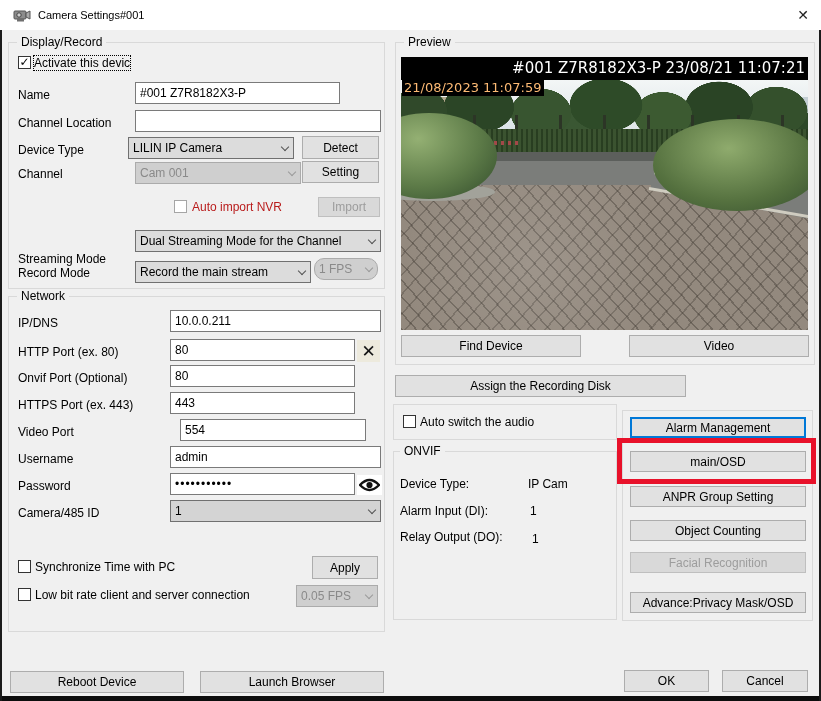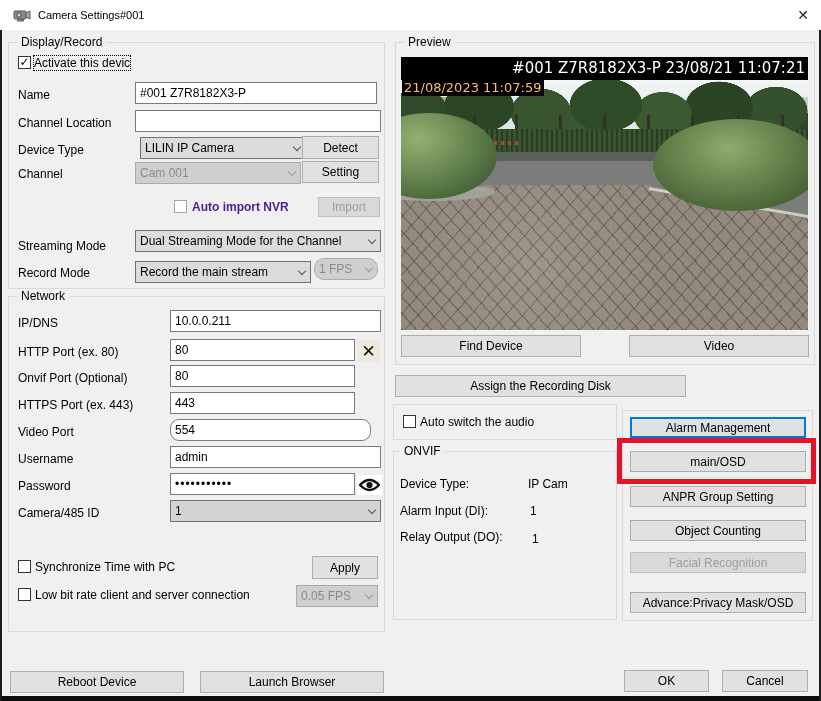--- a/index.html
+++ b/index.html
@@ -13,21 +13,21 @@
   .titlebar{position:absolute;left:0;top:0;width:100%;height:30px;background:#ffffff;}
   .title-text{position:absolute;left:38px;top:9px;font-size:11px;}
   .close-btn{position:absolute;left:790px;top:5px;width:26px;height:21px;text-align:center;
     line-height:21px;font-size:14px;color:#222;cursor:default;}
   .app-icon{position:absolute;left:12px;top:7px;width:20px;height:17px;}
 
   .grp{position:absolute;border:1px solid #d9d9d9;}
   .grp-cap{position:absolute;top:-8px;left:8px;background:#f0f0f0;padding:0 4px;font-size:12px;}
 
   .lbl{position:absolute;white-space:nowrap;}
-  .lbl-dis{color:#4c1d95;font-weight:bold;}
+  .lbl-dis{color:#b91c1c;}
 
   .inp{position:absolute;border:1px solid #7a7a7a;background:#fff;font-family:inherit;
     font-size:12px;padding:0 4px;margin:0;color:#000;}
 
   .combo{position:absolute;border:1px solid #707070;background:#dcdcdc;display:flex;
     align-items:center;padding:0 4px;cursor:default;}
   .combo .ctext{flex:1;overflow:hidden;white-space:nowrap;}
   .combo-dis{border-color:#ababab;background:#cfcfcf;color:#8a8a8a;}
   .chev{width:8px;height:8px;position:relative;flex:0 0 8px;margin-left:3px;}
   .chev::after{content:"";position:absolute;left:1px;top:0px;width:5px;height:5px;
@@ -123,44 +123,44 @@
     <div class="close-btn">✕</div>
   </div>
 
   <div class="grp" style="left:8px;top:42px;width:377px;height:247px;">
     <span class="grp-cap">Display/Record</span>
   </div>
   <span class="chk" style="left:18px;top:56px;">✓</span>
   <span class="lbl focus-dotted" style="left:34px;top:56px;">Activate this devic</span>
 
   <span class="lbl" style="left:18px;top:88px;">Name</span>
-  <input class="inp" style="left: 135px; top: 82px; width: 242px; height: 22px;" value="#001 Z7R8182X3-P">
+  <input class="inp" style="left: 135px; top: 82px; width: 205px; height: 22px;" value="#001 Z7R8182X3-P">
 
   <span class="lbl" style="left:18px;top:116px;">Channel Location</span>
   <input class="inp" style="left: 135px; top: 110px; width: 246px; height: 22px;">
 
   <span class="lbl" style="left:18px;top:143px;">Device Type</span>
-  <div class="combo" style="left:140px;top:137px;width:166px;height:22px;">
+  <div class="combo" style="left:128px;top:137px;width:166px;height:22px;">
     <span class="ctext">LILIN IP Camera</span>
     <span class="chev"></span>
   </div>
   <div class="btn" style="left:302px;top:136px;width:77px;height:23px;">Detect</div>
 
   <span class="lbl" style="left:18px;top:167px;">Channel</span>
   <div class="combo combo-dis" style="left:135px;top:162px;width:166px;height:22px;">
     <span class="ctext">Cam 001</span>
     <span class="chev"></span>
   </div>
   <div class="btn" style="left:302px;top:161px;width:77px;height:22px;">Setting</div>
 
   <span class="chk chk-dis" style="left:174px;top:200px;"></span>
   <span class="lbl lbl-dis" style="left:192px;top:200px;">Auto import NVR</span>
   <div class="btn btn-dis" style="left:318px;top:197px;width:62px;height:20px;">Import</div>
 
-  <span class="lbl" style="left:18px;top:239px;">Streaming Mode</span>
+  <span class="lbl" style="left:18px;top:252px;">Streaming Mode</span>
   <div class="combo" style="left:135px;top:230px;width:246px;height:22px;">
     <span class="ctext">Dual Streaming Mode for the Channel</span>
     <span class="chev"></span>
   </div>
 
   <span class="lbl" style="left:18px;top:266px;">Record Mode</span>
   <div class="combo" style="left:135px;top:261px;width:176px;height:22px;">
     <span class="ctext">Record the main stream</span>
     <span class="chev"></span>
   </div>
@@ -180,21 +180,21 @@
   <input class="inp" style="left: 170px; top: 339px; width: 185px; height: 22px;" value="80">
   <div class="xdel">✕</div>
 
   <span class="lbl" style="left:18px;top:371px;">Onvif Port (Optional)</span>
   <input class="inp" style="left: 170px; top: 365px; width: 185px; height: 22px;" value="80">
 
   <span class="lbl" style="left:18px;top:398px;">HTTPS Port (ex. 443)</span>
   <input class="inp" style="left: 170px; top: 392px; width: 185px; height: 22px;" value="443">
 
   <span class="lbl" style="left:18px;top:425px;">Video Port</span>
-  <input class="inp" style="left: 170px; top: 419px; width: 201px; height: 22px; border-radius: 9px;" value="554">
+  <input class="inp" style="left: 180px; top: 419px; width: 186px; height: 22px;" value="554">
 
   <span class="lbl" style="left:18px;top:452px;">Username</span>
   <input class="inp" style="left: 170px; top: 446px; width: 211px; height: 22px;" value="admin">
 
   <span class="lbl" style="left:18px;top:479px;">Password</span>
   <input class="inp" style="left: 170px; top: 473px; width: 185px; height: 22px; letter-spacing: 1px;" value="•••••••••••">
   <div class="eye">
     <svg width="21" height="14" viewBox="0 0 21 14">
       <path d="M1 7 Q10.5 -3 20 7 Q10.5 17 1 7 Z" fill="none" stroke="#111" stroke-width="2.4"></path>
       <circle cx="10.5" cy="7" r="3.1" fill="#111"></circle>

